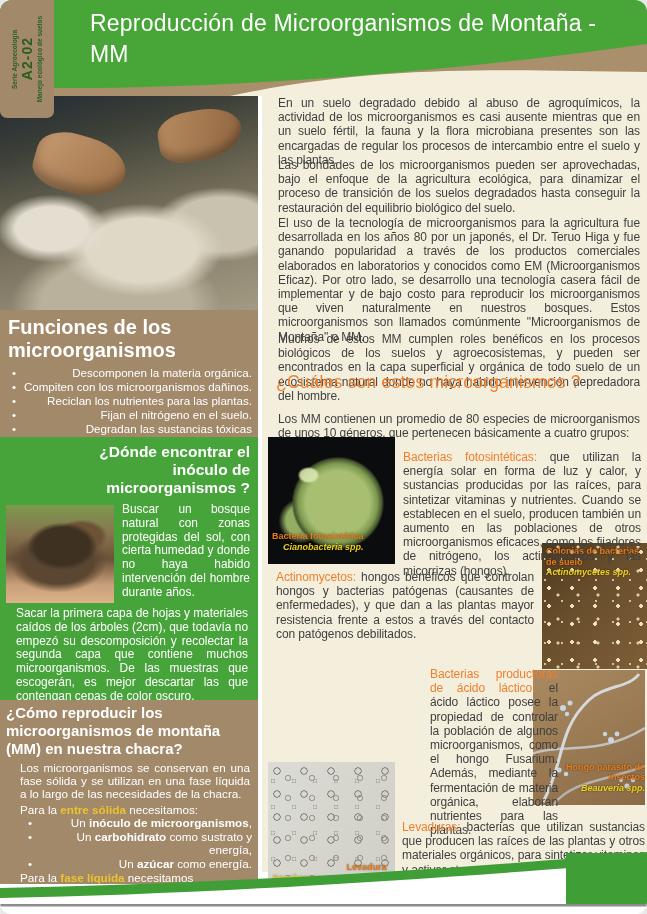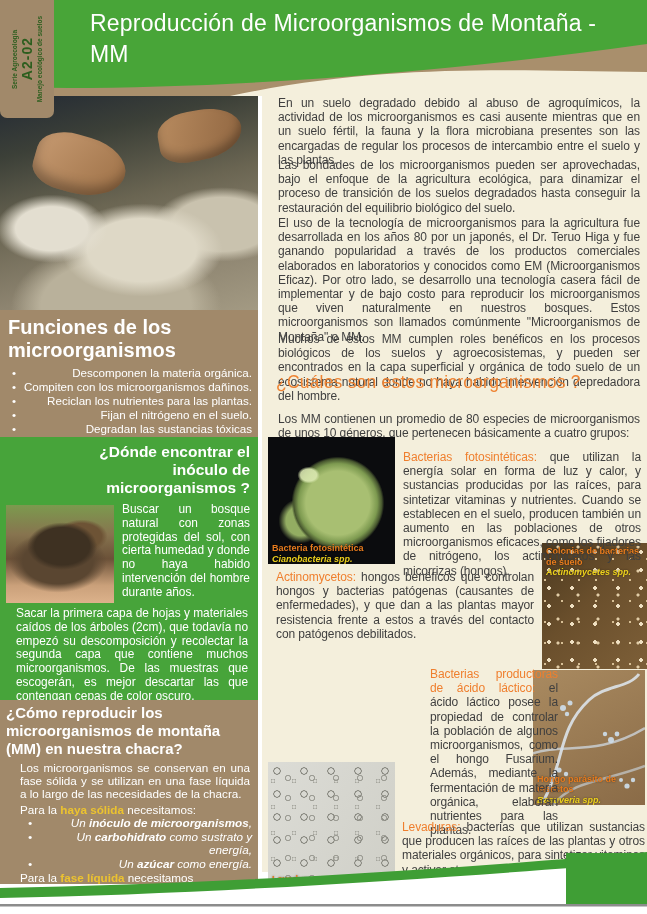--- a/index.html
+++ b/index.html
@@ -1,17 +1,17 @@
 <!DOCTYPE html>
 <html><head>
 <meta charset="utf-8">
 <style>
   html,body{margin:0;padding:0;background:#e9e9e9;}
   .page{position:relative;width:647px;height:914px;background:#ffffff;overflow:hidden;
-        font-family:"Liberation Sans",sans-serif;}
+        font-family:"Liberation Sans",sans-serif;border-radius:12px;}
   .abs{position:absolute;}
 
   
   .header{left:0;top:0;width:647px;height:96px;background:#48a538;}
   .header-title{left:90px;top:8px;width:530px;color:#ffffff;font-size:23px;line-height:31px;
         font-weight:400;letter-spacing:.2px;}
   .tab{left:0;top:0;width:54px;height:118px;background:#a1896a;border-radius:0 0 7px 7px;
        display:flex;flex-direction:row;justify-content:center;align-items:center;gap:1px;z-index:5;}
   .tab span{writing-mode:vertical-rl;transform:rotate(180deg);color:#2c5e1e;text-align:center;}
   .tab .t-small{font-size:6.5px;font-weight:700;}
@@ -49,39 +49,39 @@
       radial-gradient(70px 44px at 48% 58%, #5a4631 0 50%, rgba(0,0,0,0) 70%),
       radial-gradient(40px 26px at 70% 32%, #6d5335 0 50%, rgba(0,0,0,0) 65%),
       linear-gradient(180deg,#7c9a4e 0%,#87744f 30%,#6b5138 55%,#caa07a 82%,#dcb28b 100%);}
   .donde-p1{font-size:11.9px;line-height:13.8px;text-align:justify;margin:0 8px 0 122px;}
   .donde-p2{clear:both;font-size:11.9px;line-height:13.8px;text-align:justify;margin:6px 10px 0 16px;}
 
   .como{top:700px;height:184px;}
   .como-title{font-size:15px;font-weight:700;line-height:18px;margin:4px 8px 3px 6px;}
   .como-intro{font-size:11.7px;line-height:13.2px;text-align:justify;margin:0 8px 2px 20px;}
   .phase-label{font-size:11.7px;line-height:13.4px;margin:1px 8px 0 20px;}
-  .como .blist{padding-left:28px;font-style:italic;}
+  .como .blist{padding-left:28px;}
   .como .blist li{font-size:11.7px;line-height:13.2px;}
 
   .s-yellow{color:#ecc32f;font-weight:700;}
   .s-orange{color:#ef7f2e;}
   .s-bold{font-weight:700;}
 
   
   .cream{left:262px;top:96px;width:385px;height:776px;background:#f4efdc;}
   .rp{color:#3f3f3f;font-size:12px;line-height:14.2px;text-align:justify;letter-spacing:-.1px;width:362px;left:278px;}
   .p1{top:84px;} .p2{top:146px;} .p3{top:204px;} .p4{top:320px;}
   .cuales-title{left:276px;top:372px;color:#ef8332;font-size:17.5px;letter-spacing:.2px;}
   .p5{top:400px;}
 
   .micro{position:absolute;overflow:hidden;}
   .cap{position:absolute;left:4px;font-size:9px;line-height:10.5px;text-shadow:0 0 2px rgba(0,0,0,.55);}
   .cap .c1{color:#e87c1e;font-weight:700;display:block;}
   .cap .c2{color:#edd11c;font-weight:700;font-style:italic;display:block;}
-  .cap.bottom{bottom:0;} .cap.top{top:3px;}
+  .cap.bottom{bottom:12px;text-align:right;} .cap.top{top:3px;}
 
   .img-ciano{left:268px;top:437px;width:127px;height:127px;
     background:
       radial-gradient(16px 12px at 32% 30%, rgba(218,232,176,.9) 0 50%, rgba(0,0,0,0) 70%),
       radial-gradient(58px 58px at 55% 52%, #a8bf72 0 55%, #7d9a50 68%, #46552e 76%, rgba(0,0,0,0) 80%),
       radial-gradient(30px 30px at 26% 66%, #93ad62 0 50%, rgba(0,0,0,0) 75%),
       #0b0c0e;}
   .img-actino{left:542px;top:543px;width:105px;height:126px;
     background:
       radial-gradient(3px 3px at 7px 9px, #efe0c2 0 55%, rgba(0,0,0,0) 70%) 0 0/23px 18px,
@@ -152,21 +152,21 @@
   <div class="abs donde">
     <div class="donde-title">¿Dónde encontrar el inóculo de microorganismos ?</div>
     <div class="photo soil"></div>
     <p class="donde-p1">Buscar un bosque natural con zonas protegidas del sol, con cierta humedad y donde no haya habido intervención del hombre durante años.</p>
     <p class="donde-p2">Sacar la primera capa de hojas y materiales caídos de los árboles (2cm), que todavía no empezó su descomposición y recolectar la segunda capa que contiene muchos microorganismos. De las muestras que escogerán, es mejor descartar las que contengan cepas de color oscuro.</p>
   </div>
 
   <div class="abs sect-tan como">
     <div class="como-title">¿Cómo reproducir los microorganismos de montaña (MM) en nuestra chacra?</div>
     <p class="como-intro">Los microorganismos se conservan en una fase sólida y se utilizan en una fase líquida a lo largo de las necesidades de la chacra.</p>
-    <div class="phase-label"><span>Para la </span><span class="s-yellow">haya sólida</span><span> necesitamos:</span></div>
+    <div class="phase-label"><span>Para la </span><span class="s-yellow">entre sólida</span><span> necesitamos:</span></div>
     <ul class="blist">
       <li><span>Un </span><span class="s-bold">inóculo de microorganismos</span><span>,</span></li>
       <li><span>Un </span><span class="s-bold">carbohidrato</span><span> como sustrato y energía,</span></li>
       <li><span>Un </span><span class="s-bold">azúcar</span><span> como energía.</span></li>
     </ul>
     <div class="phase-label"><span>Para la </span><span class="s-yellow">fase líquida</span><span> necesitamos</span></div>
     <ul class="blist">
       <li><span>Un </span><span class="s-bold">inóculo de MM solidos,</span></li>
       <li><span>Un </span><span class="s-bold">azúcar</span><span> como energía,</span></li>
       <li><span class="s-bold">Agua</span><span> limpia (sin cloro)</span></li>

